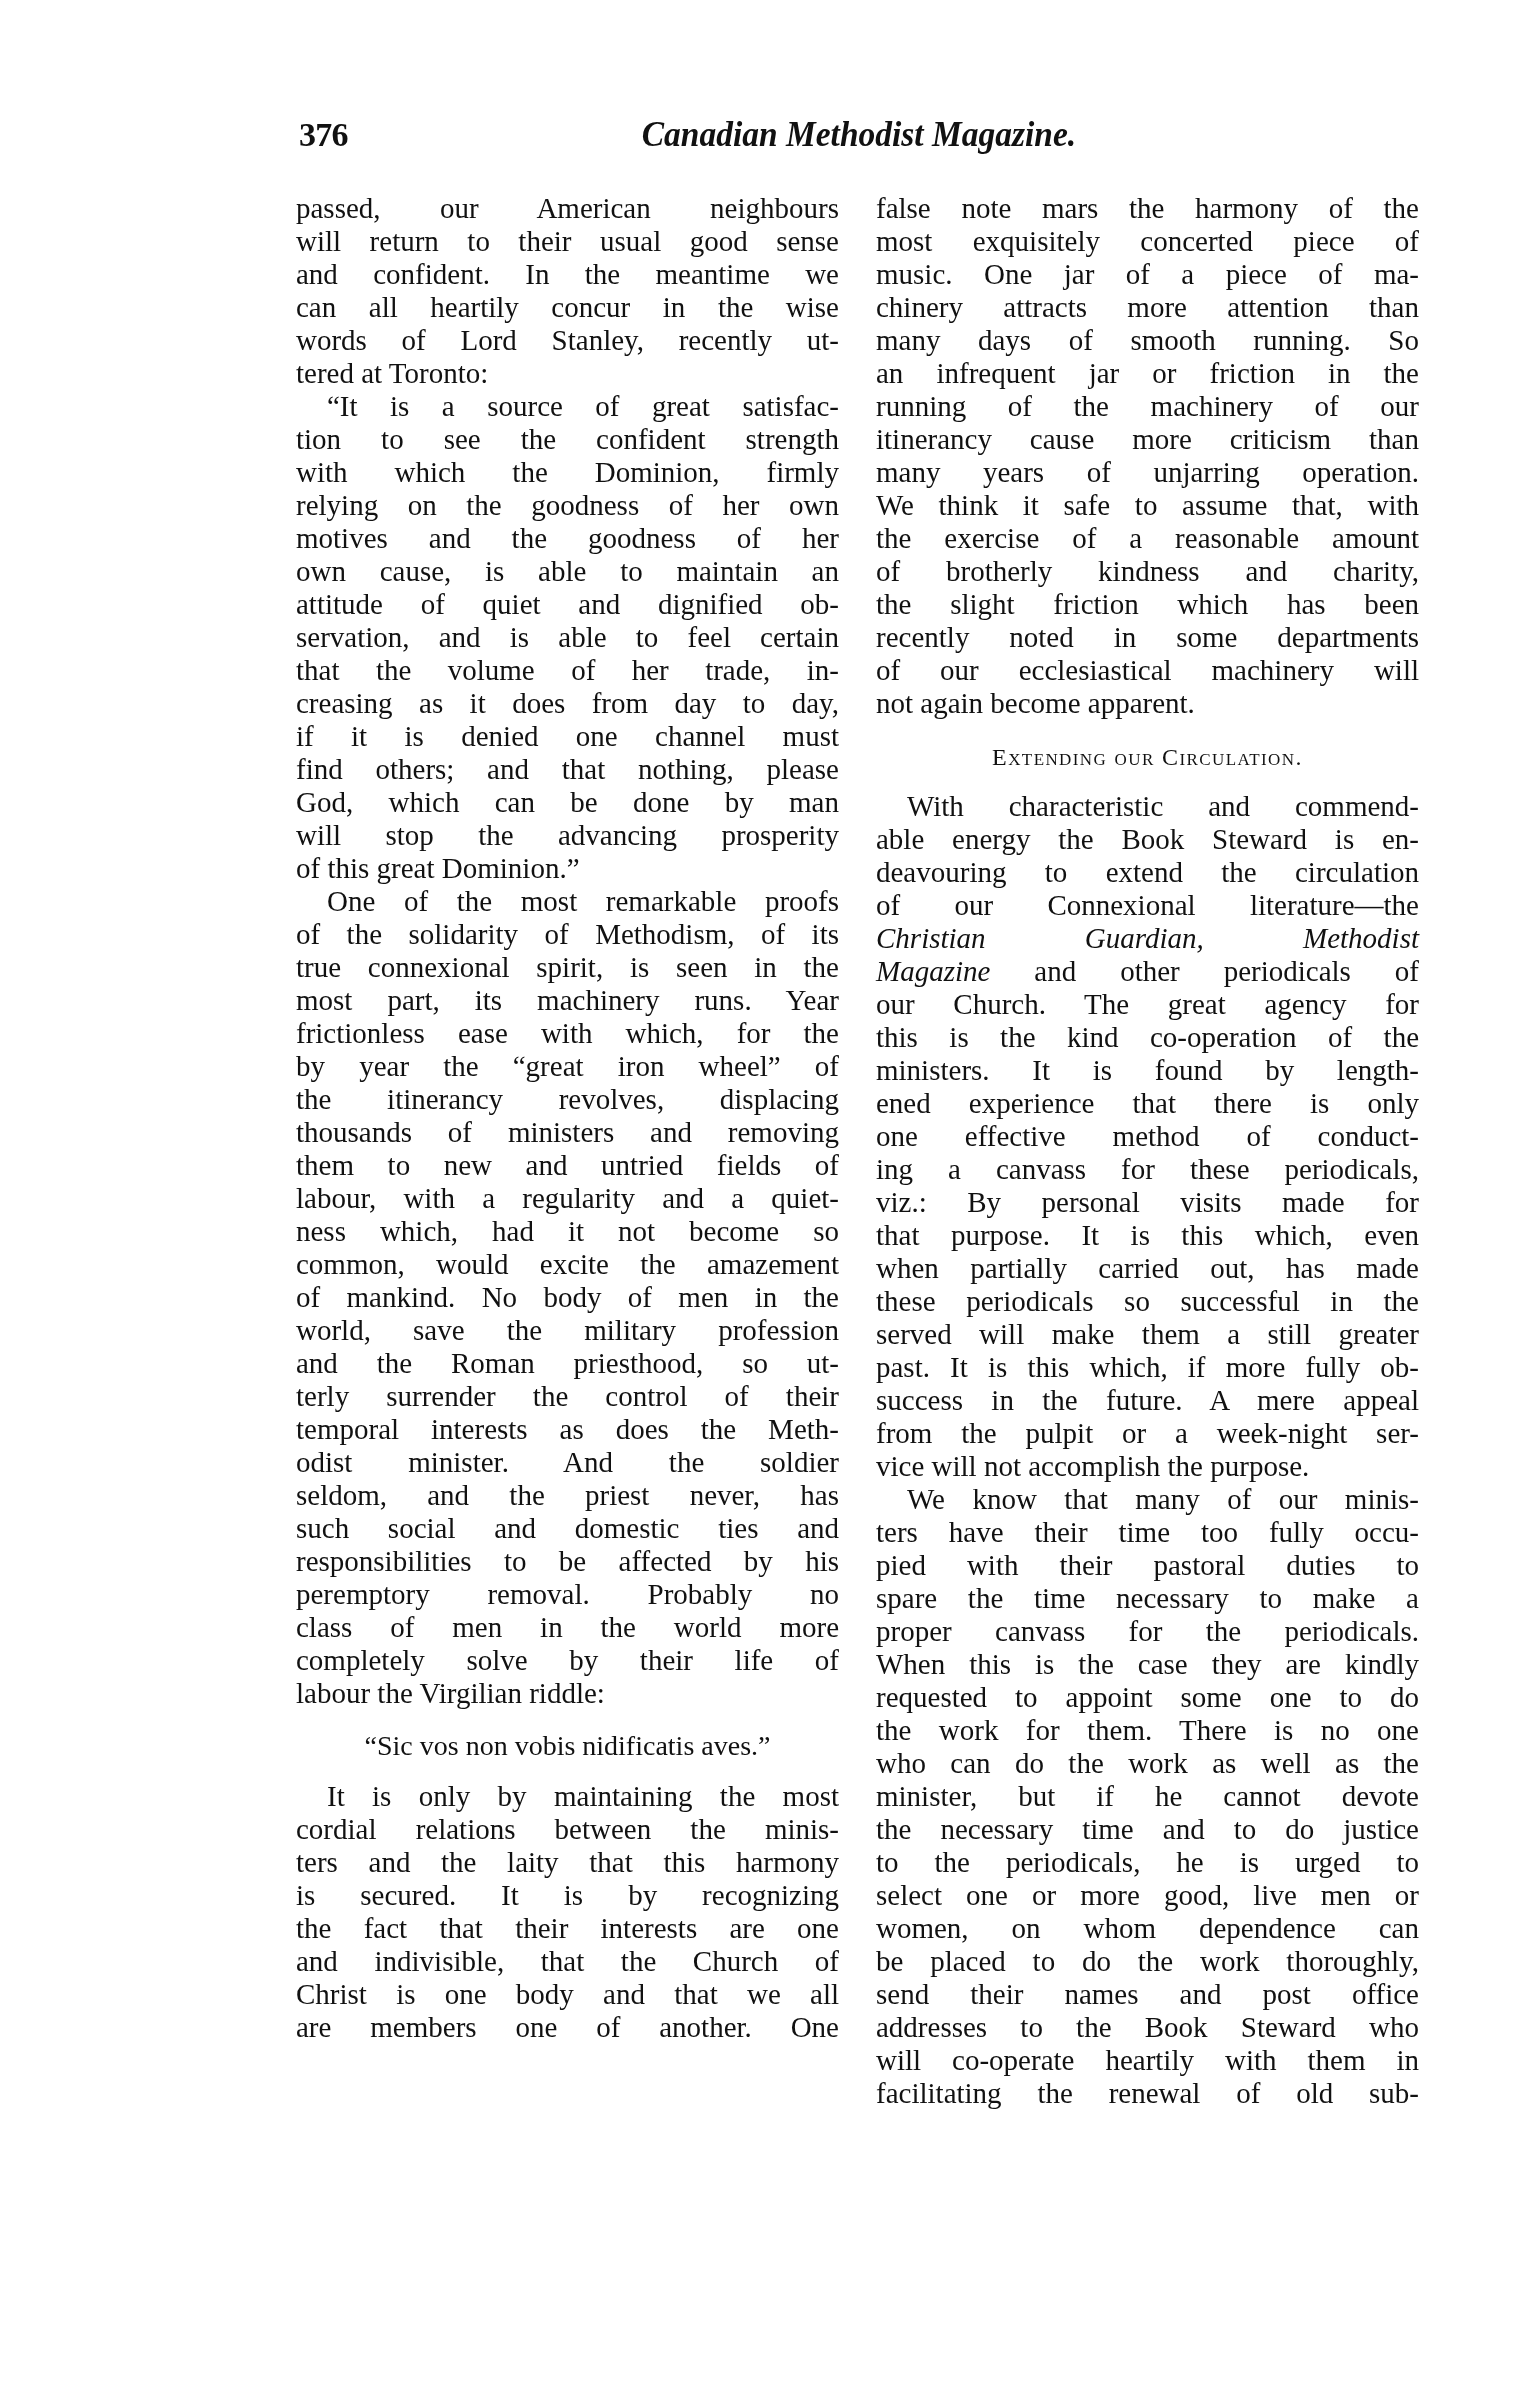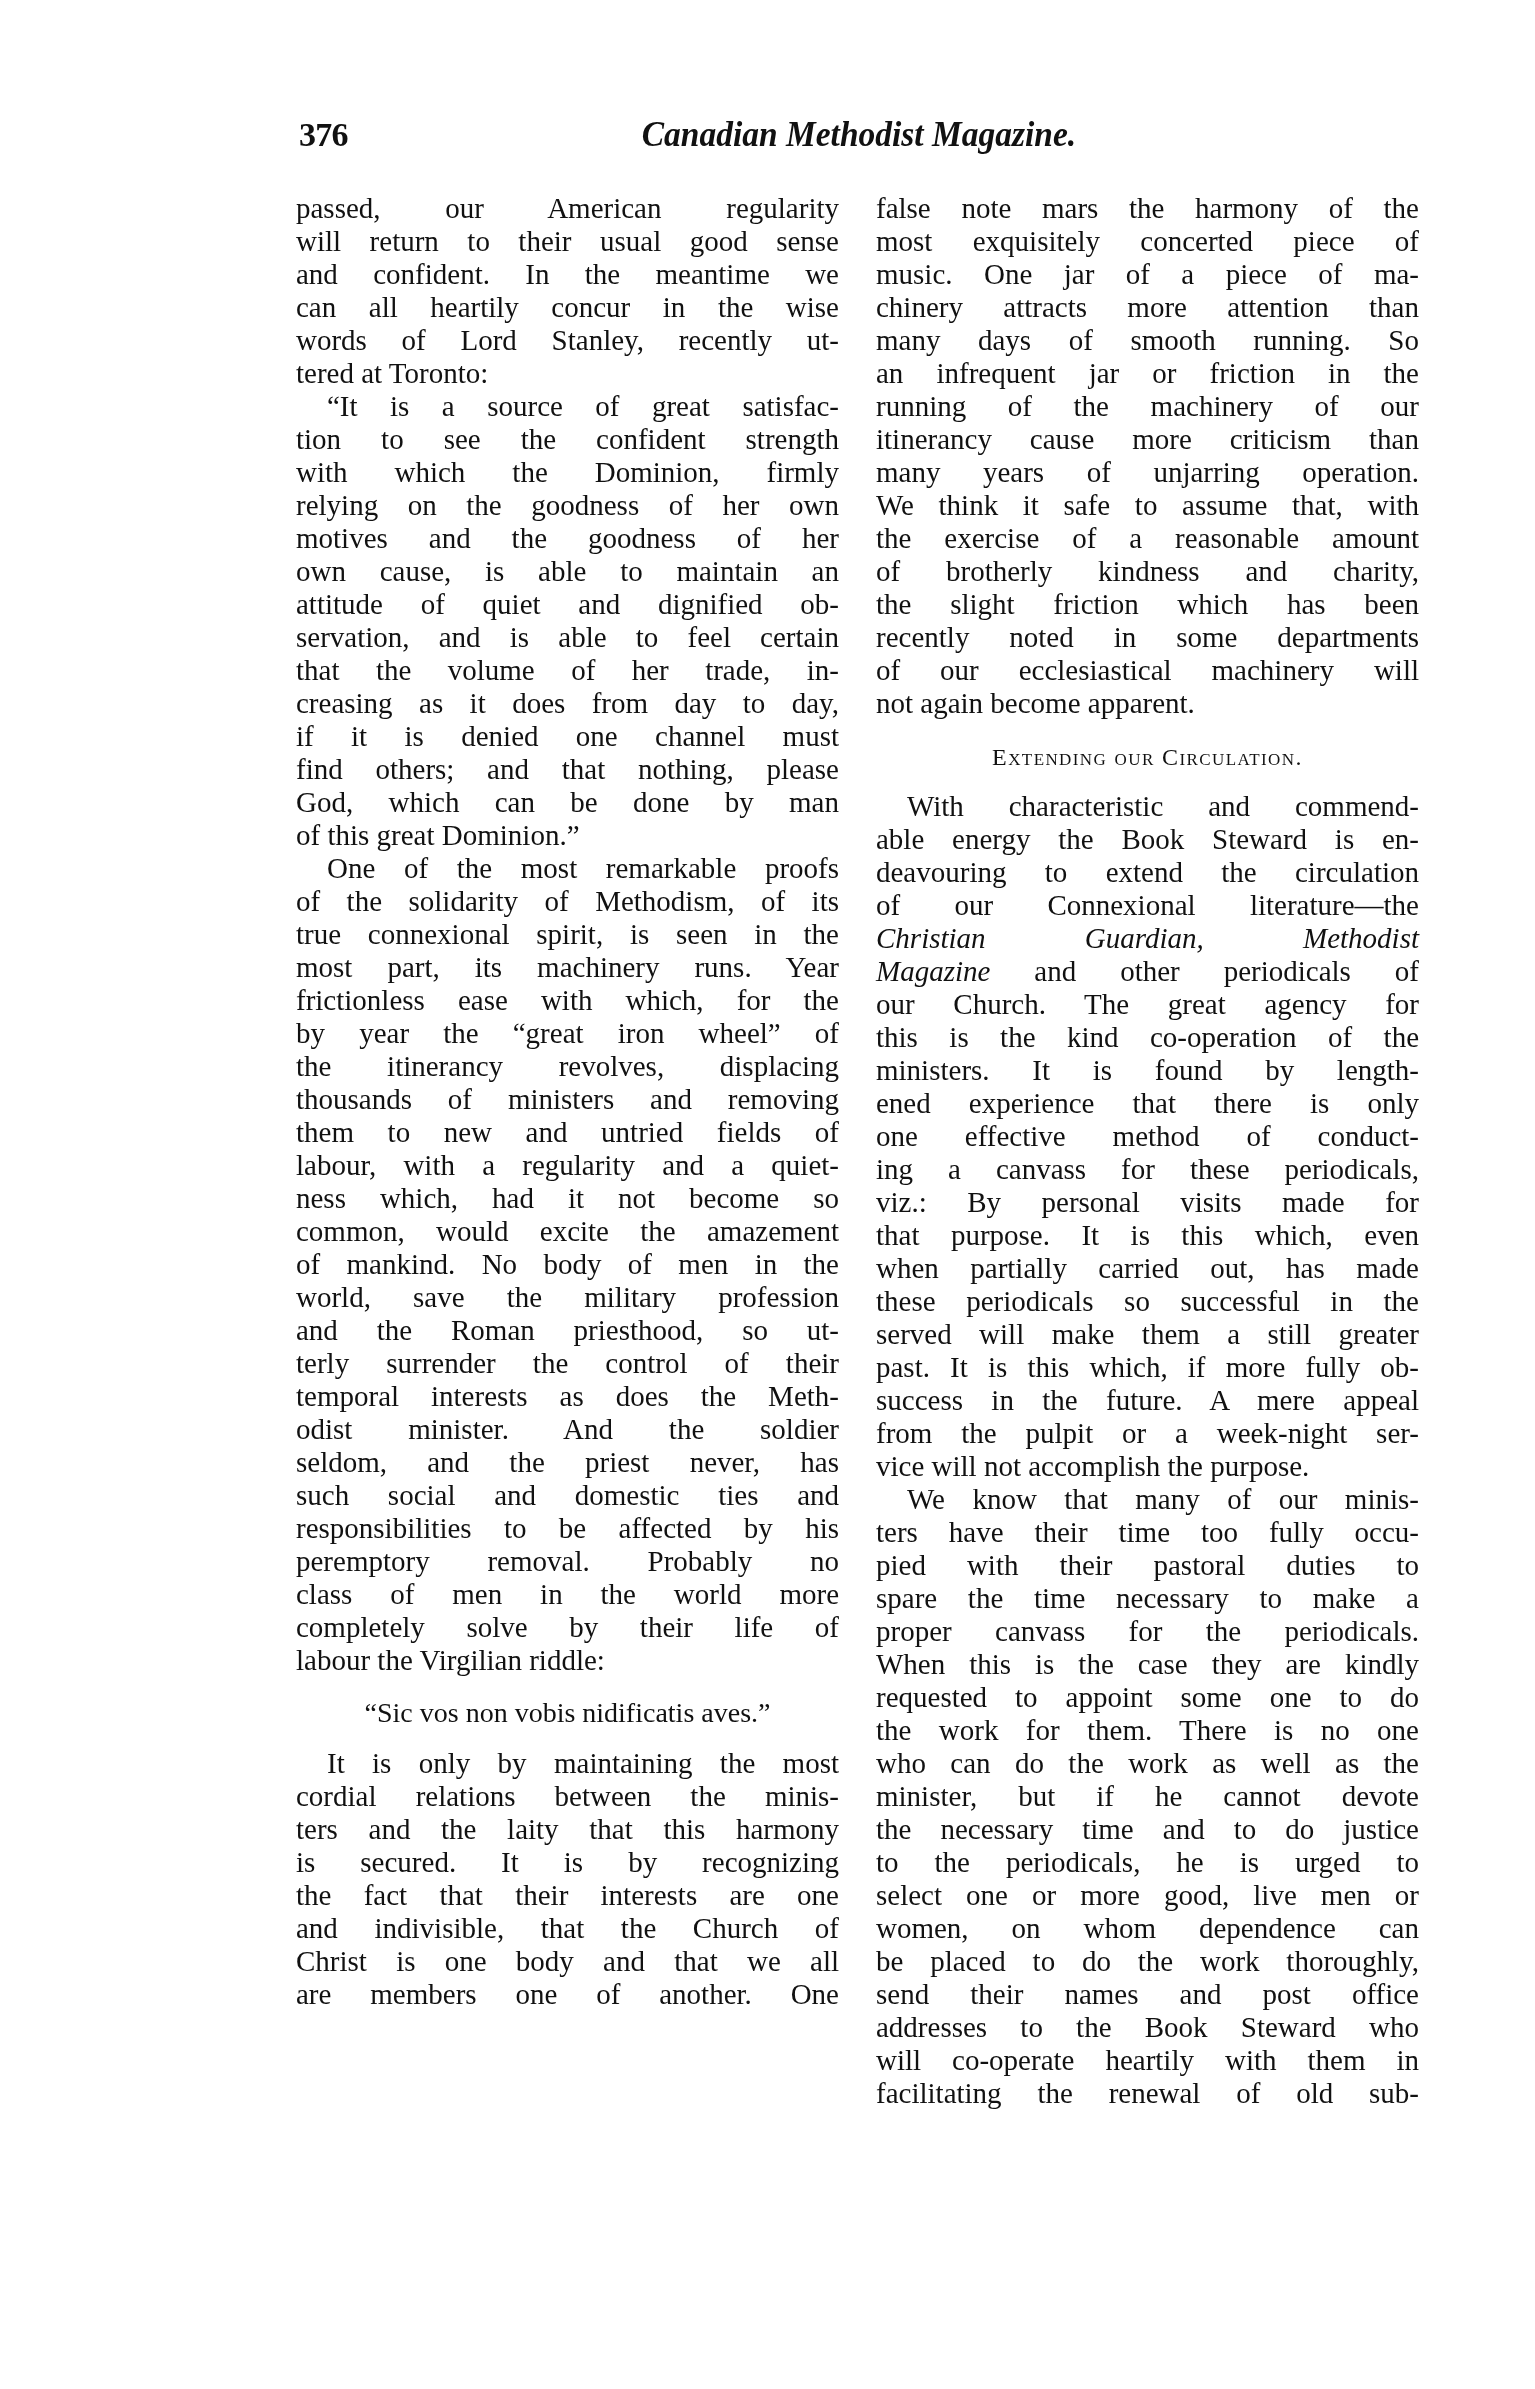--- a/index.html
+++ b/index.html
@@ -20,41 +20,42 @@
 </head>
 <body>
 
 <div class="page-header">
   <span class="page-number">376</span>
   <span class="running-title">Canadian Methodist Magazine.</span>
 </div>
 
 <div class="column col-left">
   <div>
-      <span class="line">passed, our American regularity</span>
+      <span class="line">passed, our American neighbours</span>
       <span class="line">will return to their usual good sense</span>
       <span class="line">and confident.  In the meantime we</span>
       <span class="line">can all heartily concur in the wise</span>
       <span class="line">words of Lord Stanley, recently ut-</span>
       <span class="line last">tered at Toronto:</span>
     </div>
   <div>
       <span class="line indent">“It is a source of great satisfac-</span>
       <span class="line">tion to see the confident strength</span>
       <span class="line">with which the Dominion, firmly</span>
       <span class="line">relying on the goodness of her own</span>
       <span class="line">motives and the goodness of her</span>
       <span class="line">own cause, is able to maintain an</span>
       <span class="line">attitude of quiet and dignified ob-</span>
       <span class="line">servation, and is able to feel certain</span>
       <span class="line">that the volume of her trade, in-</span>
       <span class="line">creasing as it does from day to day,</span>
       <span class="line">if it is denied one channel must</span>
       <span class="line">find others; and that nothing, please</span>
       <span class="line">God, which can be done by man</span>
+      <span class="line">will stop the advancing prosperity</span>
       <span class="line last">of this great Dominion.”</span>
     </div>
   <div>
       <span class="line indent">One of the most remarkable proofs</span>
       <span class="line">of the solidarity of Methodism, of its</span>
       <span class="line">true connexional spirit, is seen in the</span>
       <span class="line">most part, its machinery runs.  Year</span>
       <span class="line">frictionless ease with which, for the</span>
       <span class="line">by year the “great iron wheel” of</span>
       <span class="line">the itinerancy revolves, displacing</span>

